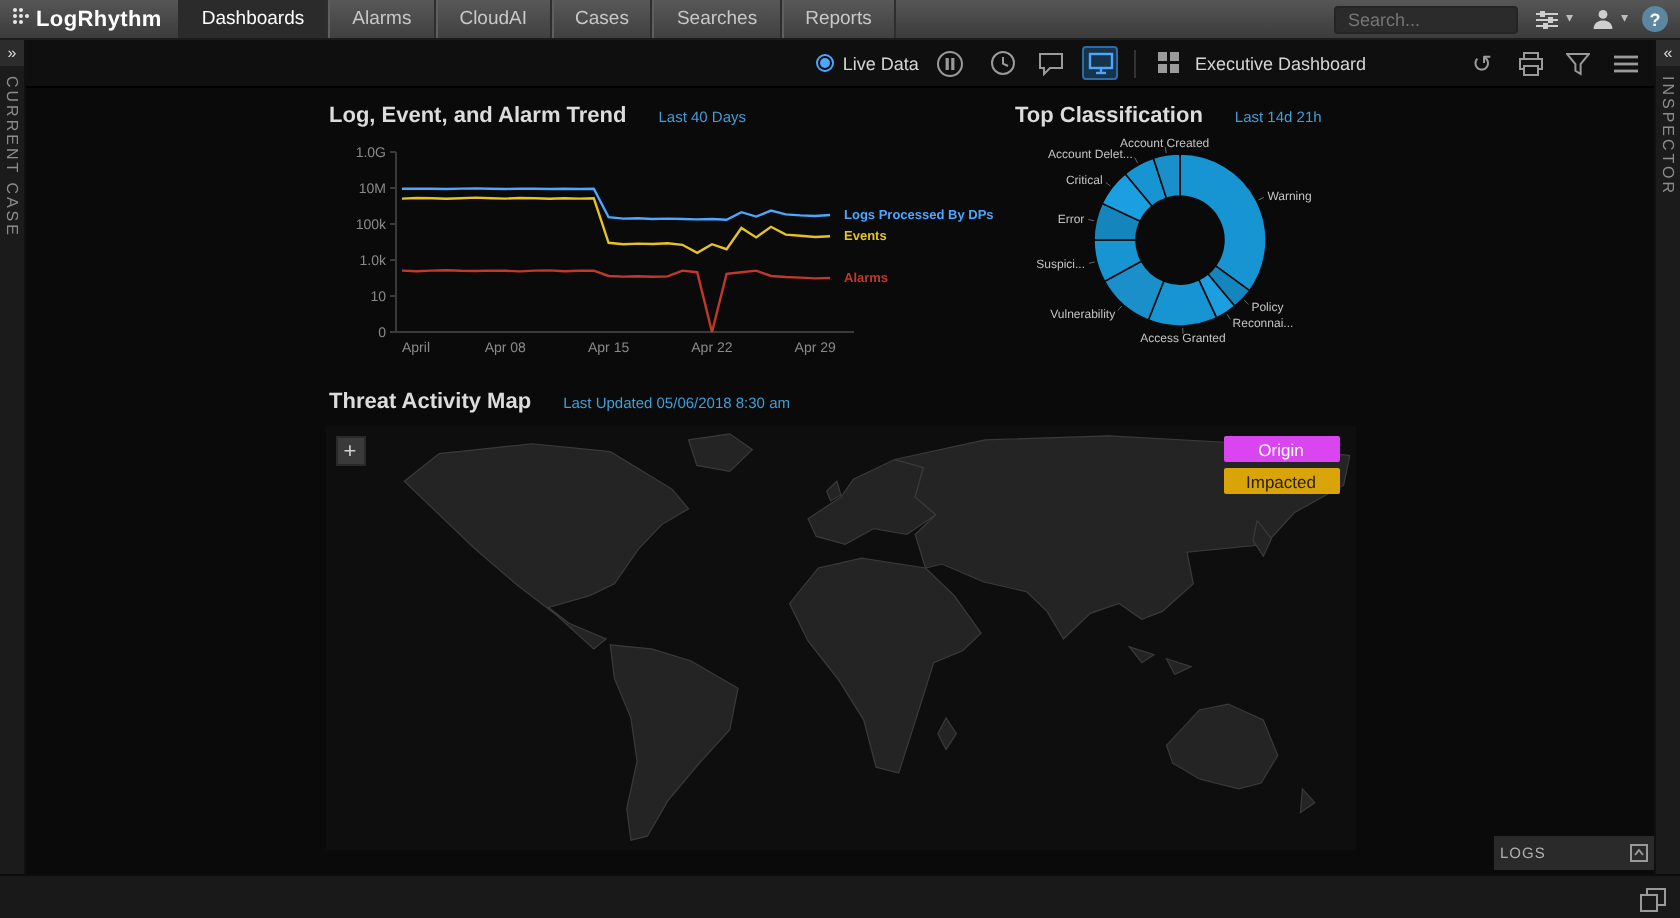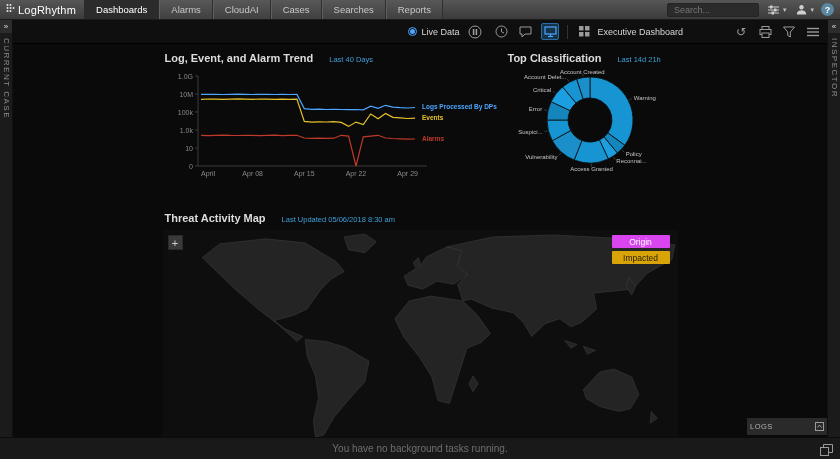--- a/index.html
+++ b/index.html
@@ -1,20 +1,20 @@
 <!DOCTYPE html>
 <html><head>
 <meta charset="utf-8">
 <style>
   *{box-sizing:border-box;margin:0;padding:0}
   body{width:840px;height:459px;background:#0a0a0a;font-family:"Liberation Sans","DejaVu Sans",sans-serif;overflow:hidden;position:relative;color:#ccc}
 
   
   .topnav{height:20px;background:linear-gradient(#565656,#3b3b3b);display:flex;align-items:stretch;border-bottom:1px solid #1c1c1c}
-  .logo{display:flex;align-items:center;gap:3px;padding:0 8px 0 6px;color:#fff;font-weight:normal;font-size:11px;letter-spacing:.2px}
+  .logo{display:flex;align-items:center;gap:3px;padding:0 8px 0 6px;color:#fff;font-weight:bold;font-size:11px;letter-spacing:.2px}
   .logo-dots{display:inline-block}
   .tabs{display:flex;align-items:stretch}
   .tab{padding:0 11px;font-size:9.5px;color:#c8c8c8;display:flex;align-items:center;border-right:1px solid #2e2e2e;border-left:1px solid #5f5f5f;background:linear-gradient(#585858,#404040);cursor:default}
   .tab.active{background:#2b2b2b;color:#fff;border-left-color:#2b2b2b}
   .topnav-right{margin-left:auto;display:flex;align-items:center;gap:7px;padding-right:6px}
   .search-input{width:92px;height:14px;background:#2b2b2b;border:1px solid #242424;border-radius:2px;color:#9a9a9a;font-size:9px;padding:0 6px;outline:none}
   .nav-ctrl{display:flex;align-items:center;gap:1px;color:#cfcfcf}
   .caret{font-size:7px;color:#bdbdbd;line-height:1}
   .help-btn{width:13px;height:13px;border-radius:50%;background:#5b87a0;color:#fff;font-size:9px;font-weight:bold;display:flex;align-items:center;justify-content:center}
 
@@ -43,21 +43,21 @@
   
   .main{height:393px;position:relative;background:#0a0a0a;overflow:hidden}
   .dash{width:515px;margin:0 auto;padding-top:8px}
   .dash-row{display:flex;gap:8px}
   .panel-head{height:16px;display:flex;align-items:baseline;gap:16px;padding-left:2px}
   .panel-title{font-size:11px;font-weight:bold;color:#dcdcdc;white-space:nowrap}
   .panel-range{font-size:7.5px;color:#3f9fd8;white-space:nowrap}
   .trend-panel{width:335px}
   .class-panel{flex:1}
   .class-panel svg{overflow:visible}
-  .map-panel{margin-top:28px}
+  .map-panel{margin-top:10px}
   .map-canvas{position:relative;height:212px;background:#0e0e0e;margin-top:2px}
   .map-canvas svg.world{position:absolute;left:0;top:0}
   .zoom-btn{position:absolute;left:5px;top:5px;width:15px;height:15px;background:#3a3a3a;color:#d0d0d0;font-size:11px;line-height:15px;text-align:center;border:1px solid #2a2a2a;cursor:pointer}
   .legend{position:absolute;right:8px;top:5px;display:flex;flex-direction:column;gap:3px}
   .legend-btn{width:58px;height:13px;font-size:8.5px;display:flex;align-items:center;justify-content:center;border-radius:1px;cursor:pointer}
 
   .logs-bar{position:absolute;right:0;bottom:2px;width:80px;height:17px;background:#2a2a2a;display:flex;align-items:center;justify-content:space-between;padding:0 3px;cursor:pointer}
   .logs-label{font-size:7.5px;color:#b0b0b0;letter-spacing:.5px}
 
   
@@ -333,20 +333,19 @@
         <svg width="9" height="9" viewBox="0 0 9 9">
             <rect x="0.5" y="0.5" width="8" height="8" fill="none" stroke="#9a9a9a"></rect>
             <polyline points="2.5,5.5 4.5,3 6.5,5.5" fill="none" stroke="#9a9a9a"></polyline>
           </svg>
       </span>
     </div>
   </div>
 </div>
 
 <footer class="footer">
-  <span class="footer-text">You have no background tasks running.</span>
   <span class="footer-icon ico">
     <svg width="13" height="12" viewBox="0 0 13 12">
         <rect x="0.5" y="3.5" width="8" height="8" fill="none" stroke="#9a9a9a"></rect>
         <polyline points="3.5,3.5 3.5,0.5 12.5,0.5 12.5,8.5 8.5,8.5" fill="none" stroke="#9a9a9a"></polyline>
       </svg>
   </span>
 </footer>
 
 </body></html>

